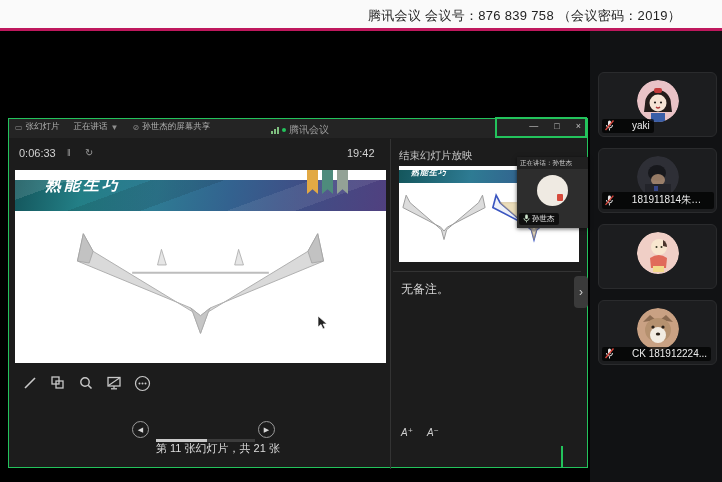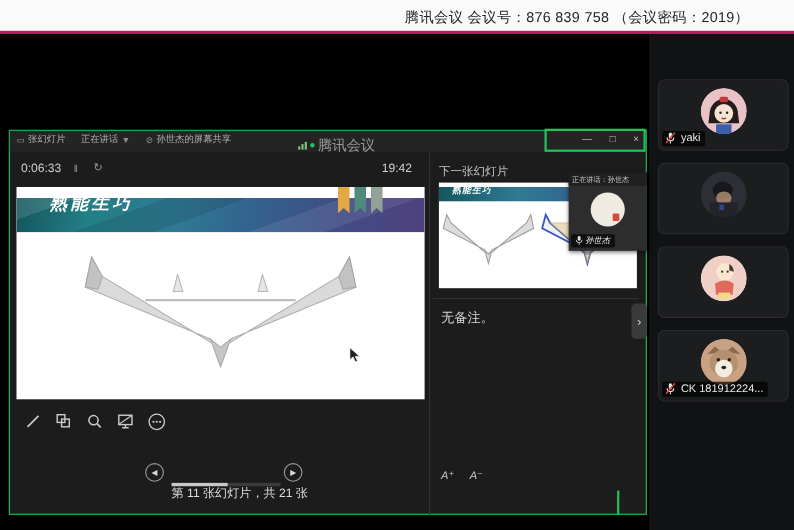--- a/index.html
+++ b/index.html
@@ -13,21 +13,21 @@
 
   
   .main-area { position:absolute; left:0; top:31px; width:590px; height:451px; background:#000; }
 
   
   .shared-window { position:absolute; left:8px; top:87px; width:580px; height:350px; background:#1c1c1c; border:1px solid #23c35c; }
   .win-titlebar { position:absolute; left:0; top:0; width:100%; height:19px; background:#242424; }
   .ppt-toolbar { position:absolute; left:6px; top:2px; display:flex; align-items:center; gap:14px; }
   .ppt-tool { display:flex; align-items:center; gap:3px; font-size:8.5px; color:#b0b0b0; }
   .ppt-tool .glyph { font-size:8px; color:#8f8f8f; }
-  .win-title { position:absolute; left:262px; top:4px; display:flex; align-items:center; gap:3px; font-size:13px; color:#9a9a9a; }
+  .win-title { position:absolute; left:262px; top:4px; display:flex; align-items:center; gap:3px; font-size:10px; color:#9a9a9a; }
   .sig { display:flex; align-items:flex-end; gap:1px; }
   .sig i { display:block; width:2px; background:#7fbf7f; }
   .sig i:nth-child(1){height:3px} .sig i:nth-child(2){height:5px} .sig i:nth-child(3){height:7px}
   .green-dot { width:4px; height:4px; border-radius:50%; background:#23c35c; }
   .win-controls { position:absolute; right:6px; top:2px; display:flex; gap:16px; font-size:9px; color:#c0c0c0; }
   .win-controls span { cursor:default; }
   .controls-green-box { position:absolute; right:0; top:-2px; width:92px; height:21px; border:2px solid #23c35c; }
 
   .timer-row { position:absolute; left:0; top:25px; width:380px; height:20px; }
   .timer { position:absolute; left:10px; top:3px; font-size:11px; color:#d2d2d2; }
@@ -74,31 +74,31 @@
   .notes-expand { position:absolute; left:565px; top:157px; width:14px; height:32px; background:#3a3a3a; border-radius:4px;
     color:#cfcfcf; font-size:12px; display:flex; align-items:center; justify-content:center; }
   .font-btns { position:absolute; left:392px; top:308px; display:flex; gap:14px; font-size:10px; color:#cfcfcf; font-style:italic; }
 
   
   .speak-overlay { position:absolute; left:517px; top:126px; width:71px; height:71px; background:#2d2d2d; box-shadow:0 1px 4px rgba(0,0,0,.6); z-index:20; }
   .speak-header { height:12px; background:#202020; font-size:6.5px; color:#c9c9c9; padding:2px 3px 0; white-space:nowrap; overflow:hidden; }
   .speak-avatar { position:absolute; left:20px; top:18px; width:31px; height:31px; border-radius:50%; background:#efeae2; overflow:hidden; }
   .speak-avatar i { position:absolute; right:5px; bottom:5px; width:6px; height:7px; background:#d64a3c; border-radius:1px; display:block; }
   .speak-chip { position:absolute; left:2px; bottom:3px; background:rgba(0,0,0,.65); border-radius:2px; padding:1px 4px;
-    display:flex; align-items:flex-start; gap:2px; font-size:7.5px; color:#e8e8e8;font-style:italic; }
+    display:flex; align-items:flex-start; gap:2px; font-size:7.5px; color:#e8e8e8; }
 
   
   .inner-green { position:absolute; left:561px; top:415px; width:2px; height:22px; background:#23c35c; }
 
   
   .sidebar { position:absolute; left:590px; top:31px; width:132px; height:451px; background:#111214; }
   .tile { position:absolute; left:8px; width:119px; height:65px; background:#1c1d1f; border:1px solid #2a2b2d; border-radius:6px; overflow:hidden; }
   .tile .avatar { position:absolute; left:38px; top:7px; width:42px; height:42px; border-radius:50%; overflow:hidden; }
   .name-chip { position:absolute; left:3px; bottom:3px; background:rgba(0,0,0,.72); border-radius:2px; padding:1px 4px 2px 3px;
-    display:flex; align-items:center; gap:5px; max-width:112px; }
+    display:flex; align-items:center; gap:18px; max-width:112px; }
   .name-chip span { font-size:10px; color:#ececec; white-space:nowrap; overflow:hidden; text-overflow:ellipsis; }
   .avatar-blue { width:42px; height:42px; border-radius:50%; background:#1e6ee8; color:#fff; font-size:12px;
     display:flex; align-items:center; justify-content:center; letter-spacing:1px; }
 
   
   .bottom-strip { position:absolute; left:0; top:456px; width:562px; height:26px; background:#fbfbfb; display:flex; align-items:center; padding-left:3px; gap:3px; }
   .bottom-strip .label { font-size:14px; color:#111; font-weight:bold; letter-spacing:.5px; }
 </style>
 </head>
 <body>
@@ -213,21 +213,21 @@
       <div class="nav-row">
         <div class="nav-arrow nav-prev">◀</div>
         <div class="nav-text">第 11 张幻灯片，共 21 张</div>
         <div class="nav-arrow nav-next">▶</div>
         <div class="progress">
             <div class="progress-fill"></div>
           </div>
       </div>
 
       <div class="vdivider"></div>
-      <div class="next-label">下一张幻灯片</div>
+      <div class="next-label">结束幻灯片放映</div>
       <div class="next-thumb">
         <div class="thumb-header"></div>
         <div class="thumb-title">熟能生巧</div>
         <div class="thumb-planes">
           <svg width="86" height="62" viewBox="0 0 260 190">
             <polygon points="4,60 14,22 26,45 122,128 130,158 138,128 236,45 248,22 256,60 140,120 130,132 120,120" fill="#dcdcdc" stroke="#9d9d9d" stroke-width="3"></polygon>
           </svg>
           <svg width="86" height="62" viewBox="0 0 260 190">
             <polygon points="4,60 14,22 26,45 122,128 130,158 138,128 236,45 248,22 256,60 140,120 130,132 120,120" fill="#eef1f8" stroke="#3a55c0" stroke-width="5"></polygon>
             <polygon points="26,45 122,128 130,158 138,128 236,45" fill="#e3cf9e" stroke="#b89a55" stroke-width="2" opacity="0.7"></polygon>
@@ -290,20 +290,29 @@
     <div class="tile" style="top:117px">
       <div class="avatar">
         <svg width="42" height="42" viewBox="0 0 42 42">
           <circle cx="21" cy="21" r="21" fill="#2e2f36"></circle>
           <ellipse cx="20" cy="17" rx="9" ry="8" fill="#17181c"></ellipse>
           <ellipse cx="21" cy="24" rx="7" ry="6" fill="#b59478" opacity="0.8"></ellipse>
           <rect x="8" y="28" width="26" height="14" fill="#23242a"></rect>
           <rect x="17" y="30" width="4" height="5" fill="#3a4da0" opacity="0.8"></rect>
         </svg>
       </div>
+      <div class="name-chip">
+        <svg width="9" height="11" viewBox="0 0 9 11">
+            <rect x="3" y="0.5" width="3" height="5.5" rx="1.5" fill="#e8e8e8"></rect>
+            <path d="M1.5 5 a3 3 0 0 0 6 0" fill="none" stroke="#e8e8e8" stroke-width="1"></path>
+            <line x1="4.5" y1="8.5" x2="4.5" y2="10.5" stroke="#e8e8e8" stroke-width="1"></line>
+            <line x1="0.5" y1="10" x2="8.5" y2="0.5" stroke="#d8463c" stroke-width="1.4"></line>
+          </svg>
+        <span>181911814朱世豪</span>
+      </div>
     </div>
 
     <div class="tile" style="top:193px">
       <div class="avatar">
         <svg width="42" height="42" viewBox="0 0 42 42">
           <circle cx="21" cy="21" r="21" fill="#f0cfc6"></circle>
           <circle cx="22" cy="15" r="8" fill="#f8e6cf"></circle>
           <path d="M26 8 a8 8 0 0 1 4 7 l-4 -1 z" fill="#4a342c"></path>
           <circle cx="19.5" cy="15" r="1" fill="#332"></circle>
             <circle cx="24.5" cy="15" r="1" fill="#332"></circle>

